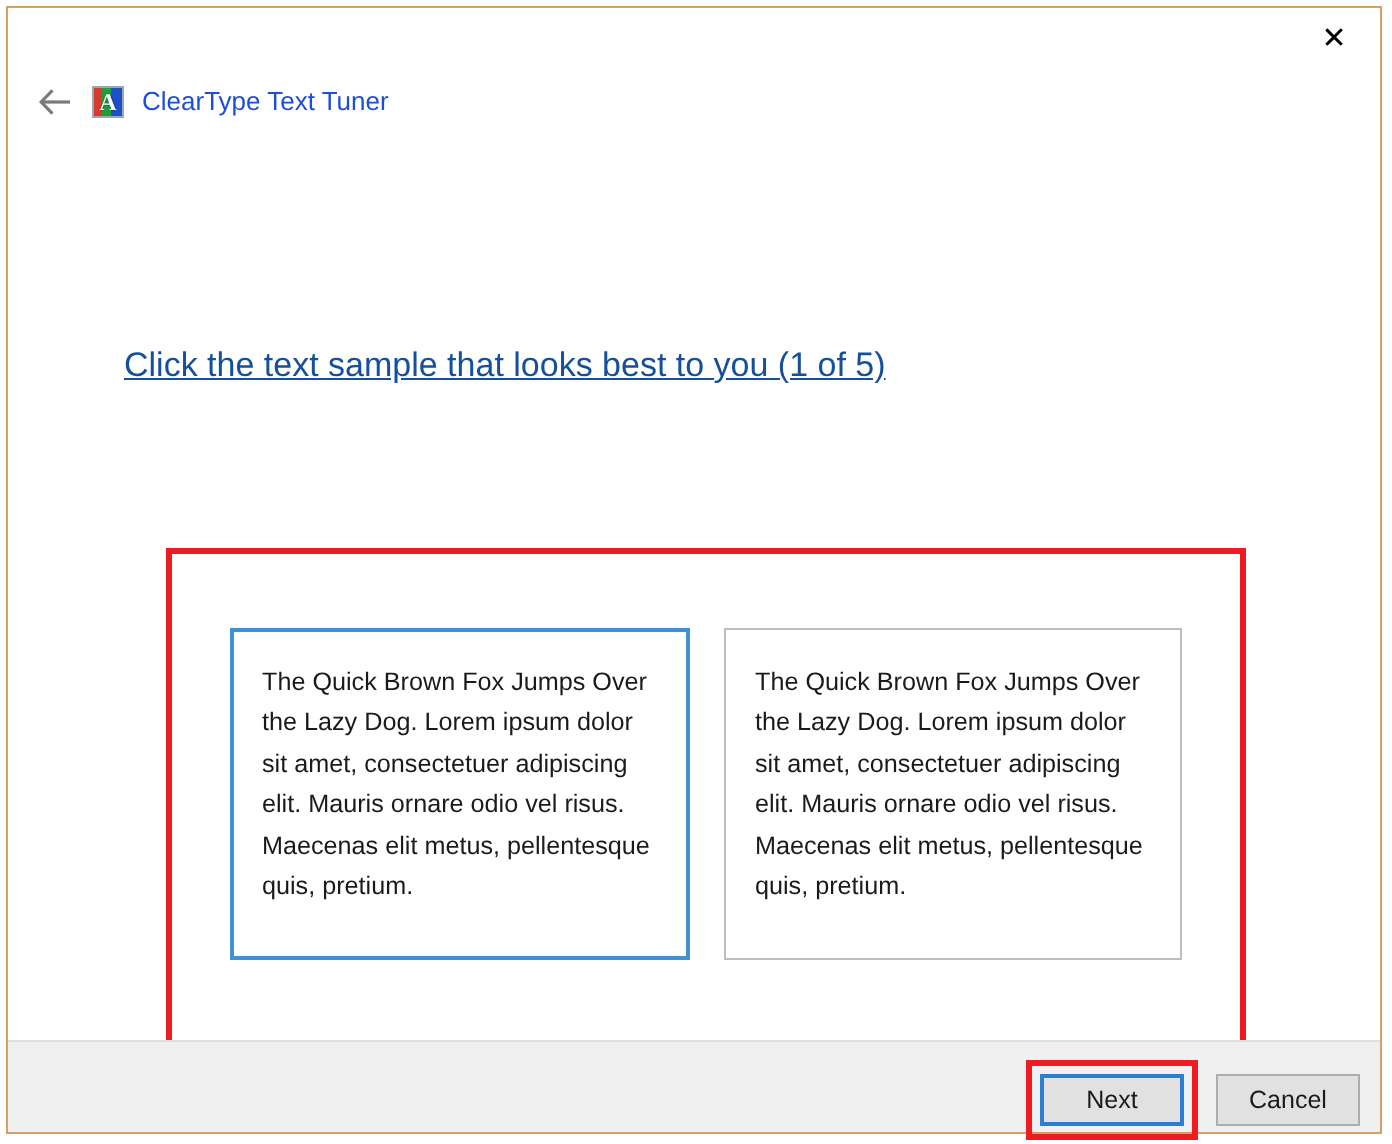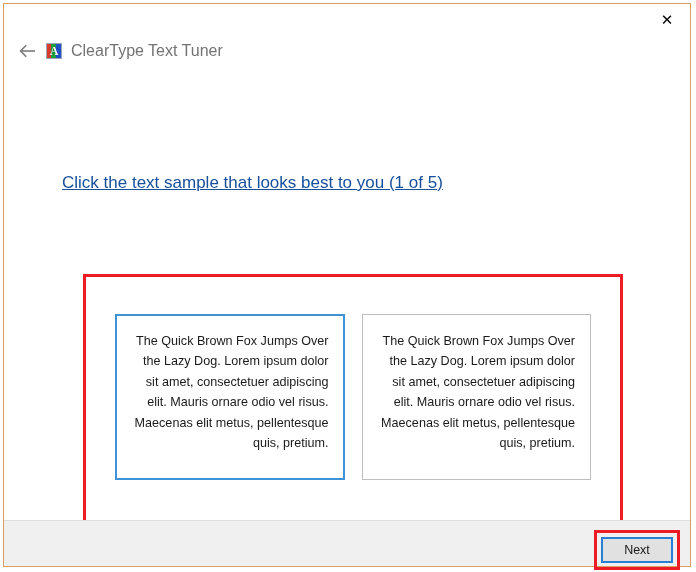--- a/index.html
+++ b/index.html
@@ -94,22 +94,22 @@
   }
   .app-icon .glyph {
     font-family: "Liberation Serif", serif;
     font-size: 12px;
     font-weight: bold;
     color: #ffffff;
     line-height: 1;
     text-shadow: 0 0 1px rgba(0,0,0,.6);
   }
   .app-title {
-    font-size: 16px;
-    color: #737373;
+    font-size: 13px;
+    color: #1d4ed8;
   }
 
   
   .content {
     position: relative;
     flex: 1 1 auto;
     background: #ffffff;
   }
 
   .page-heading {
@@ -136,21 +136,20 @@
   }
 
   .samples-row {
     position: absolute;
     left: 111px;
     top: 247px;
     width: 476px;
     height: 168px;
     display: flex;
     gap: 17px;
-    text-align: right;
   }
   .sample-box {
     box-sizing: border-box;
     width: 230px;
     height: 166px;
     background: #ffffff;
     padding: 15px 14px 0 14px;
     font-size: 12.6px;
     line-height: 1.62;
     color: #1a1a1a;
@@ -243,16 +242,17 @@
       <div class="sample-box unselected">The Quick Brown Fox Jumps Over the Lazy Dog. Lorem ipsum dolor sit amet, consectetuer adipiscing elit. Mauris ornare odio vel risus. Maecenas elit metus, pellentesque quis, pretium.</div>
     </div>
 
   </div>
 
   <div class="footer">
     <div class="footer-buttons">
       <div class="btn-next-wrap">
         <div class="btn btn-default">Next</div>
       </div>
+      <div class="btn">Cancel</div>
     </div>
   </div>
 
 </div>
 
 </body></html>

